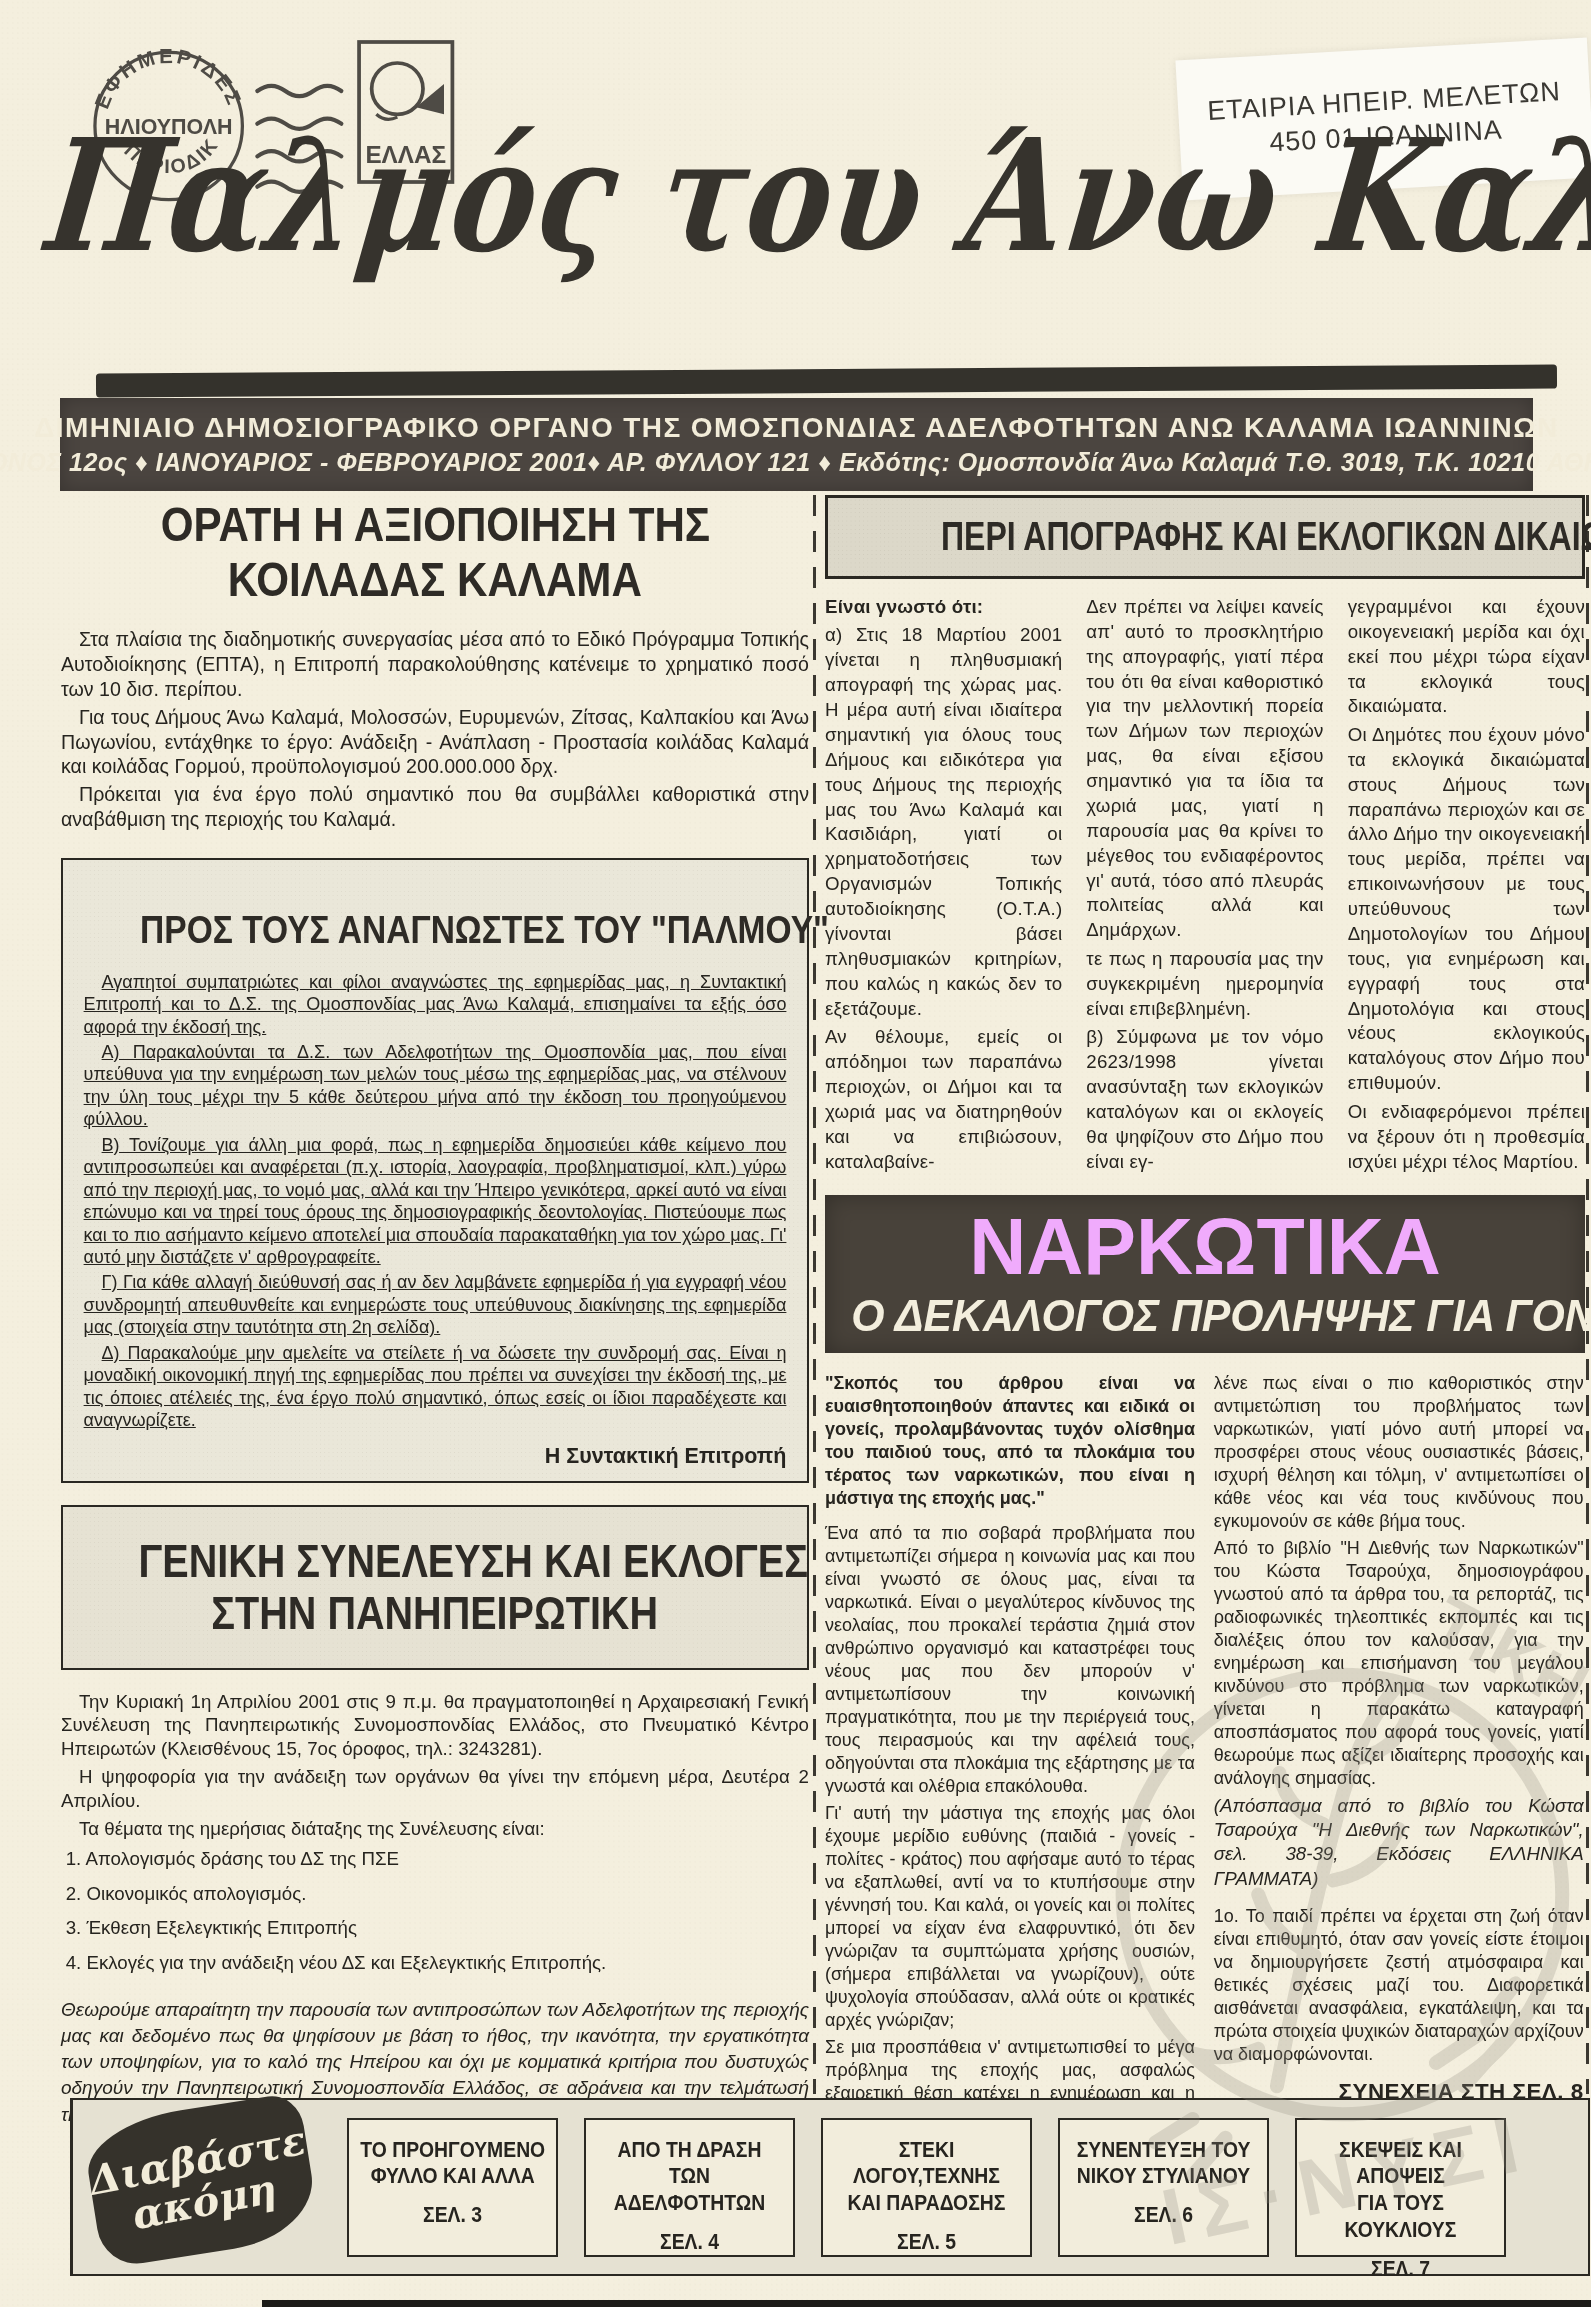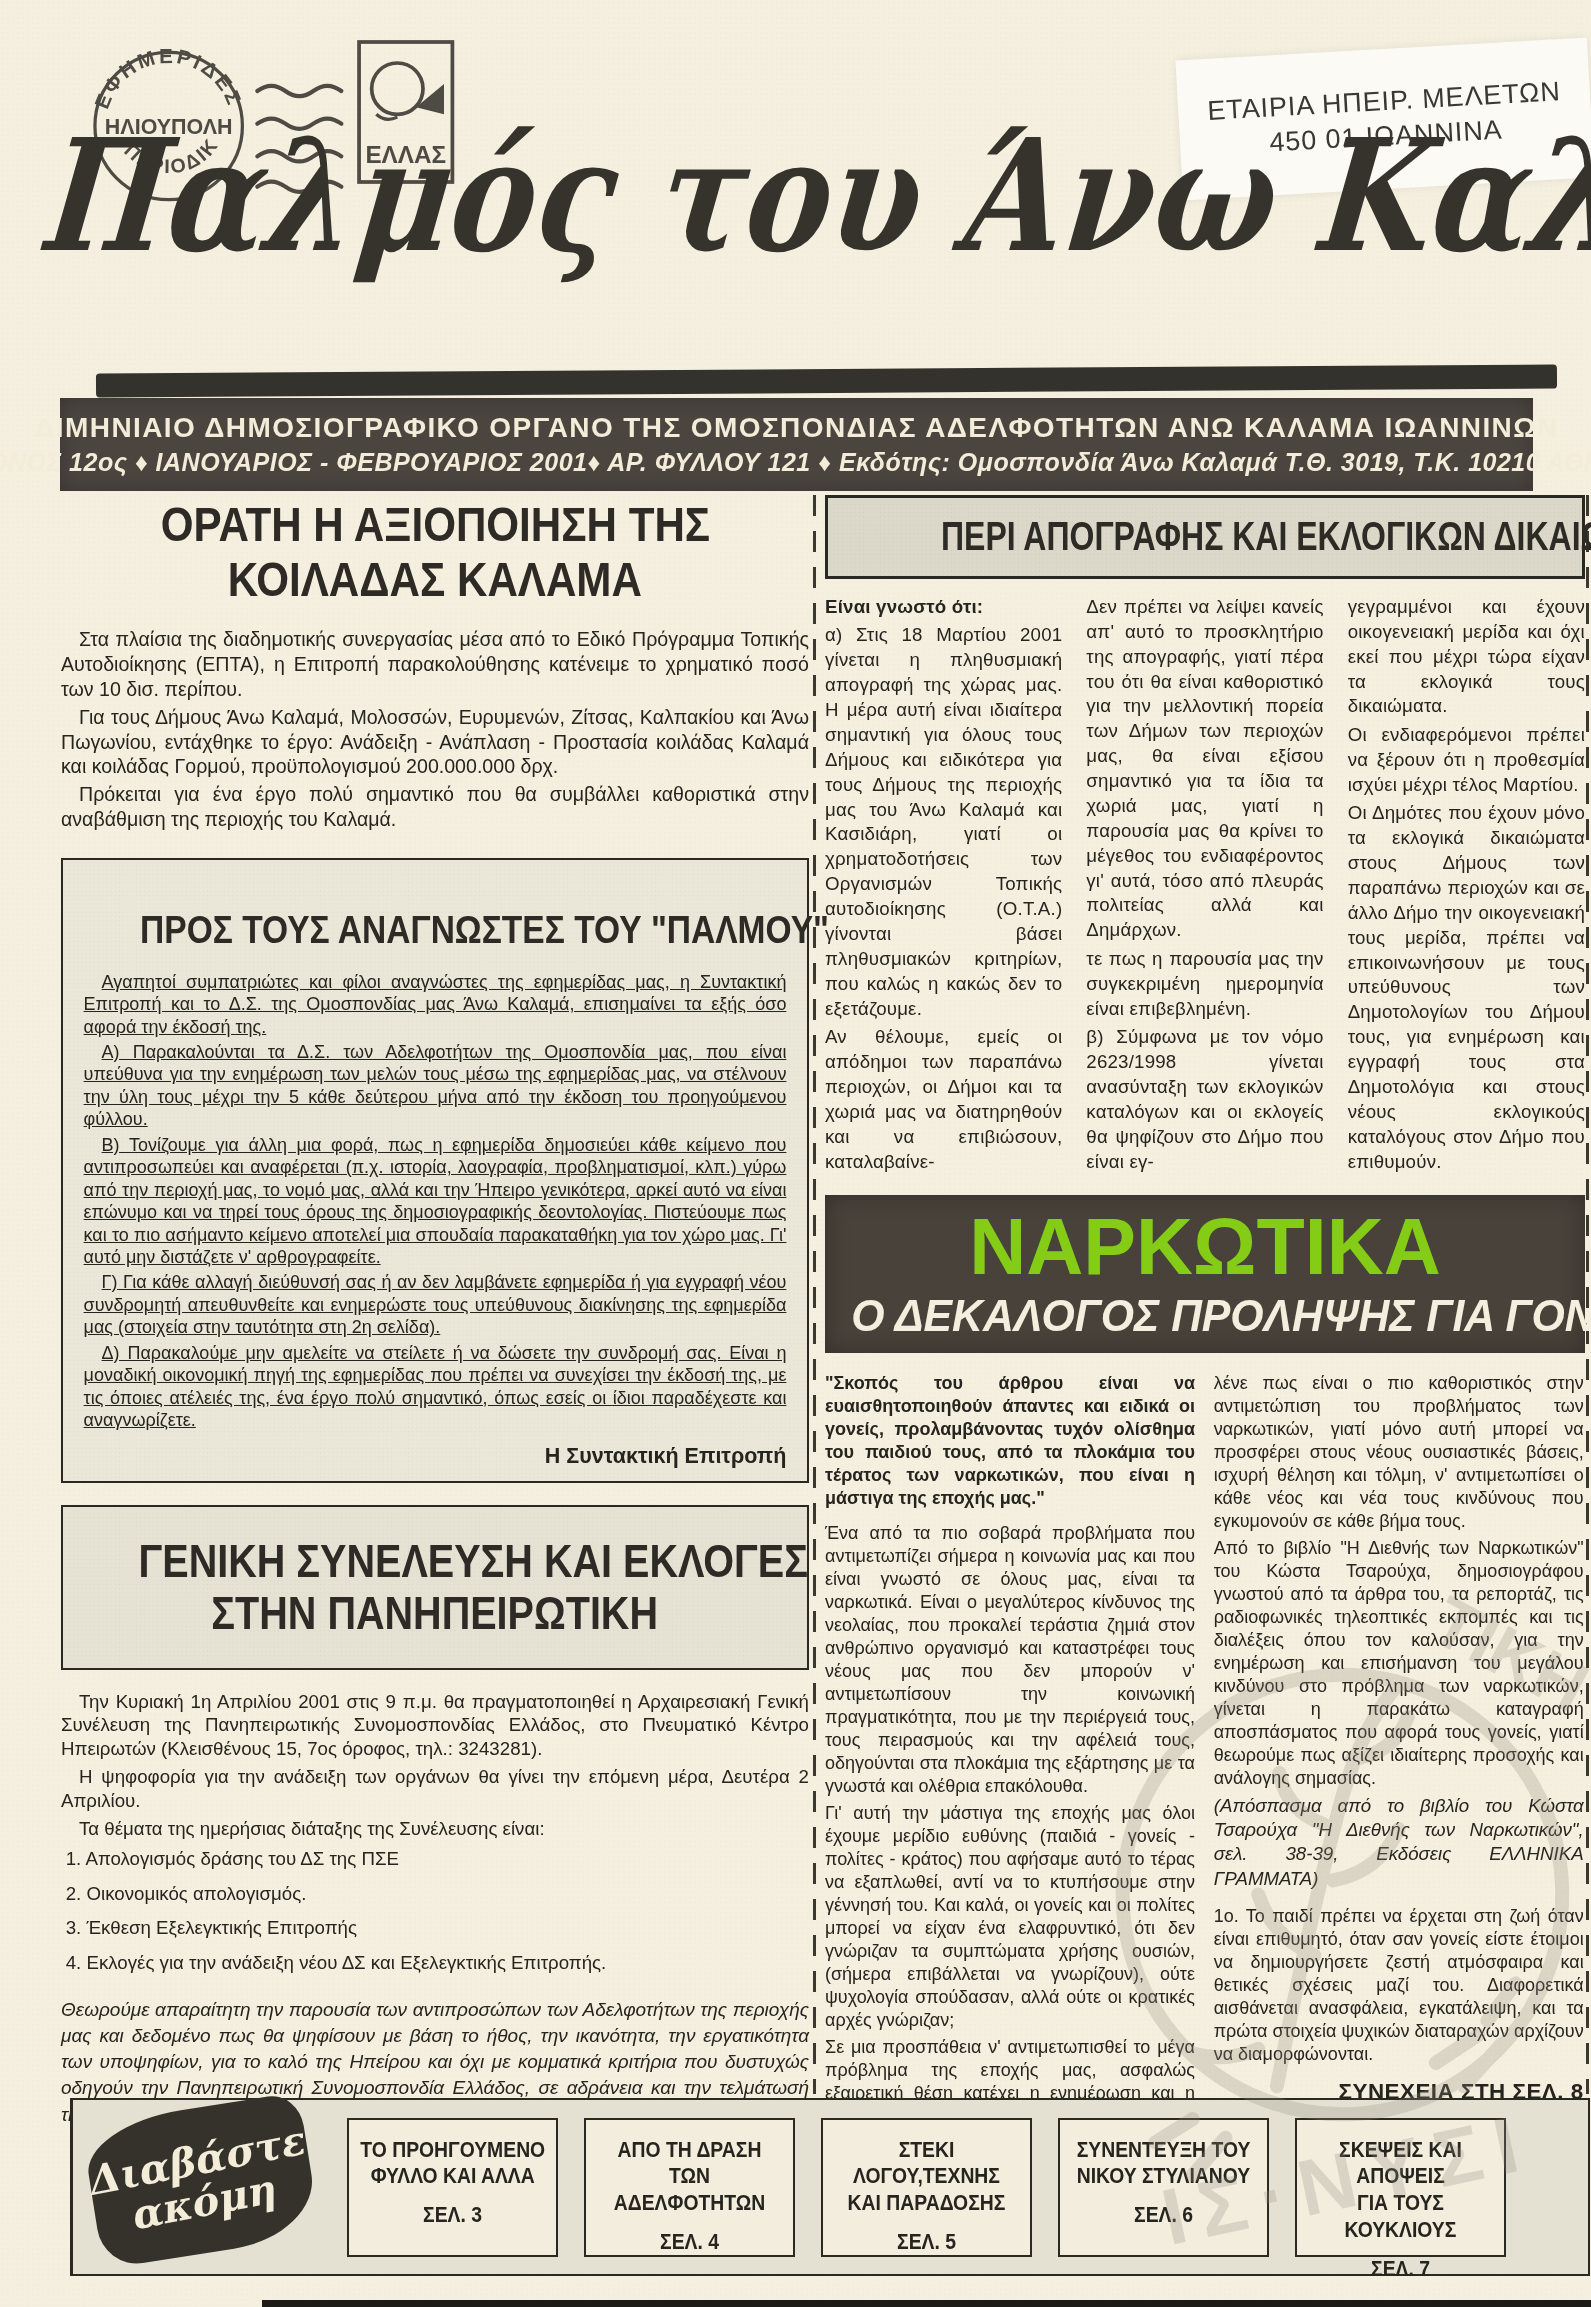--- a/index.html
+++ b/index.html
@@ -54,21 +54,21 @@
   .census-hbox{border:3.3px solid #2a2822;background:#dcd8c9;padding:16px 2.8px;text-align:center;
       background-image:radial-gradient(rgba(90,85,60,.1) 0.5px,transparent 0.6px);background-size:4.2px 4.2px;}
   .census-h{font-size:41px;}
   .census-cols{display:flex;gap:24px;margin-top:16px;}
   .census-cols .col{width:243px;}
   .census-cols p{font-size:18.7px;line-height:1.33;text-align:justify;letter-spacing:0.2px;margin:0 0 3.7px 0;}
   .census-intro{font-weight:bold;font-size:19.6px;margin:0 0 6.5px 0;}
   
   .narc-box{background:#48423a;margin-top:17px;padding:12px 4.7px 14px 4.7px;text-align:center;
       box-shadow:inset 0 0 23.4px rgba(0,0,0,.3);}
-  .narc-h{color:#84cc16;font-weight:bold;font-size:79px;line-height:1;}
+  .narc-h{color:#f0abfc;font-weight:bold;font-size:79px;line-height:1;}
   .narc-h2{color:#f3eedd;font-weight:bold;font-style:italic;font-size:45px;line-height:1.05;margin-top:5.6px;}
   .narc-cols{display:flex;gap:18.7px;margin-top:18.7px;}
   .narc-cols .ncol{width:370px;}
   .narc-cols p{font-size:18px;line-height:1.28;text-align:justify;margin:0 0 3.7px 0;}
   .narc-lead{font-weight:bold;margin-bottom:12px !important;}
   .narc-sub{font-weight:bold;font-size:20.6px;text-align:center;margin:8.4px 0 10.3px 0;}
   .narc-cite{font-style:italic;font-size:18.7px;line-height:1.3;text-align:justify;margin-bottom:14px;}
   .narc-cont{font-weight:bold;font-size:22.4px;text-align:right;margin-top:13px;letter-spacing:0.5px;}
   
   .strip{position:absolute;left:70px;top:2098px;width:1515px;height:174px;background:#e5e1d2;
@@ -215,22 +215,22 @@
         </div>
         <div class="col">
 
         <p>Δεν πρέπει να λείψει κανείς απ' αυτό το προσκλητήριο της απογραφής, γιατί πέρα του ότι θα είναι καθοριστικό για την μελλοντική πορεία των Δήμων των περιοχών μας, θα είναι εξίσου σημαντικό για τα ίδια τα χωριά μας, γιατί η παρουσία μας θα κρίνει το μέγεθος του ενδιαφέροντος γι' αυτά, τόσο από πλευράς πολιτείας αλλά και Δημάρχων.</p>
             <p>τε πως η παρουσία μας την συγκεκριμένη ημερομηνία είναι επιβεβλημένη.</p>
             <p>β) Σύμφωνα με τον νόμο 2623/1998 γίνεται ανασύνταξη των εκλογικών καταλόγων και οι εκλογείς θα ψηφίζουν στο Δήμο που είναι εγ-</p>
           </div>
         <div class="col">
 
         <p>γεγραμμένοι και έχουν οικογενειακή μερίδα και όχι εκεί που μέχρι τώρα είχαν τα εκλογικά τους δικαιώματα.</p>
+            <p>Οι Δημότες που έχουν μόνο τα εκλογικά δικαιώματα στους Δήμους των παραπάνω περιοχών και σε άλλο Δήμο την οικογενειακή τους μερίδα, πρέπει να επικοινωνήσουν με τους υπεύθυνους των Δημοτολογίων του Δήμου τους, για ενημέρωση και εγγραφή τους στα Δημοτολόγια και στους νέους εκλογικούς καταλόγους στον Δήμο που επιθυμούν.</p>
             <p>Οι  ενδιαφερόμενοι πρέπει να ξέρουν ότι η προθεσμία ισχύει μέχρι τέλος Μαρτίου.</p>
-            <p>Οι Δημότες που έχουν μόνο τα εκλογικά δικαιώματα στους Δήμους των παραπάνω περιοχών και σε άλλο Δήμο την οικογενειακή τους μερίδα, πρέπει να επικοινωνήσουν με τους υπεύθυνους των Δημοτολογίων του Δήμου τους, για ενημέρωση και εγγραφή τους στα Δημοτολόγια και στους νέους εκλογικούς καταλόγους στον Δήμο που επιθυμούν.</p>
           </div>
       </div>
     </article>
 
     <article>
       <div class="narc-box">
         <div class="narc-h">ΝΑΡΚΩΤΙΚΑ</div>
         <div class="narc-h2">
           <span class="cx" style="transform:scaleX(.95);">Ο ΔΕΚΑΛΟΓΟΣ ΠΡΟΛΗΨΗΣ ΓΙΑ ΓΟΝΕΙΣ</span>
         </div>

